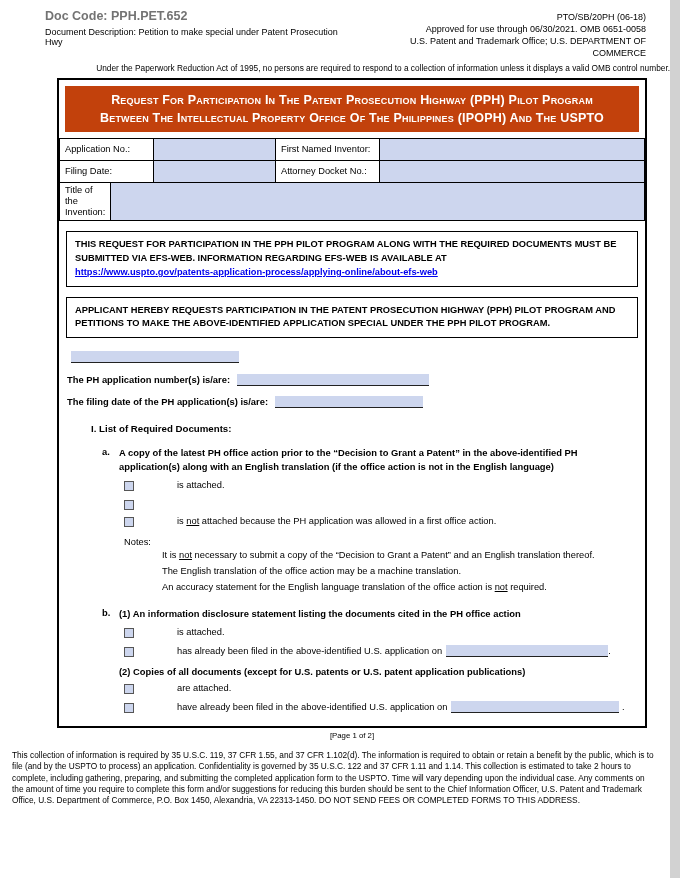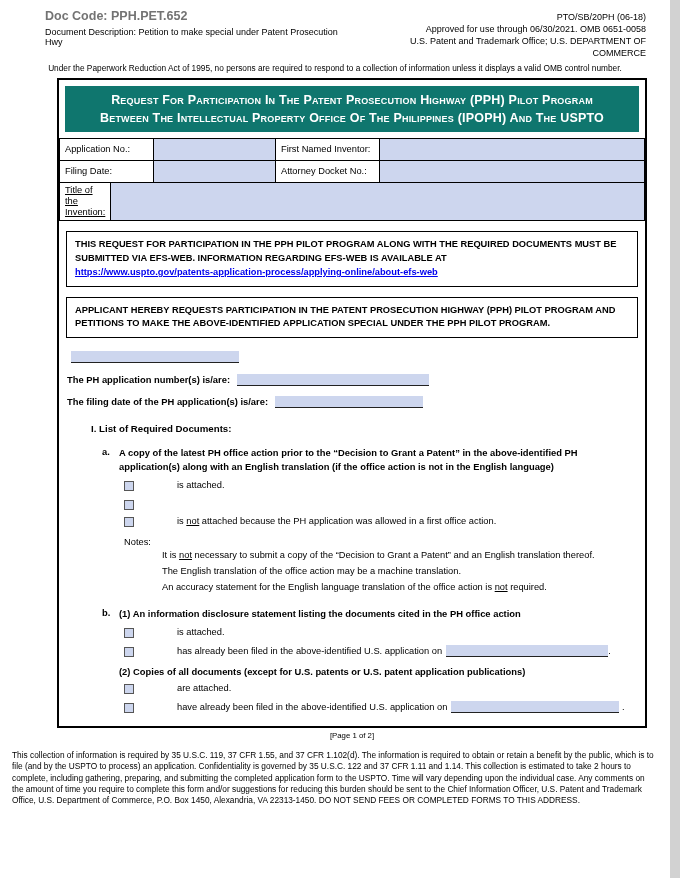--- a/index.html
+++ b/index.html
@@ -5,35 +5,35 @@
   * { margin:0; padding:0; box-sizing:border-box; }
   html,body { width:680px; height:878px; }
   body { font-family:"Liberation Sans", sans-serif; background:#ffffff; color:#000; position:relative; overflow:hidden; }
   .right-gutter { position:absolute; top:0; right:0; width:10px; height:878px; background:#d2d2d2; }
   .page { width:670px; height:878px; padding-top:9px; }
 
   .pdf-header { display:flex; justify-content:space-between; padding:0 24px 0 45px; }
   .doc-code { color:#737373; font-weight:bold; font-size:12.5px; }
   .doc-desc { font-size:9px; margin-top:4px; }
   .hdr-right { text-align:right; font-size:9px; line-height:1.35; padding-top:2px; }
-  .paperwork-notice { text-align:center; font-size:8.3px; margin-top:3px; }
+  .paperwork-notice { text-align:right; font-size:8.3px; margin-top:3px; }
 
   .form-box { width:590px; margin:5px 0 0 57px; border:2px solid #000; padding-bottom:12px; }
-  .title-bar { margin:6px; background:#0f766e; color:#fff; text-align:center; font-weight:bold;
+  .title-bar { margin:6px; background:#c2410c; color:#fff; text-align:center; font-weight:bold;
                font-size:12.5px; font-variant:small-caps; padding:5px 4px; line-height:1.45; letter-spacing:.2px; }
 
   table.info-table, table.title-table { width:100%; border-collapse:collapse; }
   table.info-table { margin-top:4px; }
   table.title-table { margin-top:-1px; }
   .info-table td, .title-table td { border:1px solid #000; font-size:9.3px; padding:2px 5px; vertical-align:middle; }
   .info-table tr { height:22px; }
   .title-table tr { height:30px; }
   td.fld { background:#cdd6ee; }
   .c1 { width:94px; } .c2 { width:122px; } .c3 { width:104px; }
-  .t1 { width:48px; line-height:1.2;text-decoration:underline; }
+  .t1 { width:48px; line-height:1.2; }
 
   .efs-box, .req-box { margin:10px 7px 0 7px; border:1.5px solid #000; padding:6px 8px; font-size:9.3px; font-weight:bold; line-height:1.45; }
   .efs-link { color:#0000EE; text-decoration:underline; font-weight:bold; display:inline-block; margin-top:1px; }
 
   .intro { font-size:9.3px; margin:13px 8px 0 8px; line-height:1.45; }
   .ph-line { font-size:9.4px; font-weight:bold; margin:10px 8px 0 8px; }
   .blank { display:inline-block; height:12px; background:#cdd6ee; border-bottom:1.3px solid #222; vertical-align:-3px; margin-left:4px; }
   .bw168 { width:168px; } .bw195 { width:192px; } .bw150 { width:148px; } .bw165 { width:162px; } .bw170 { width:168px; }
 
   .sec-heading { font-weight:bold; font-size:9.7px; margin:15px 0 0 32px; }

